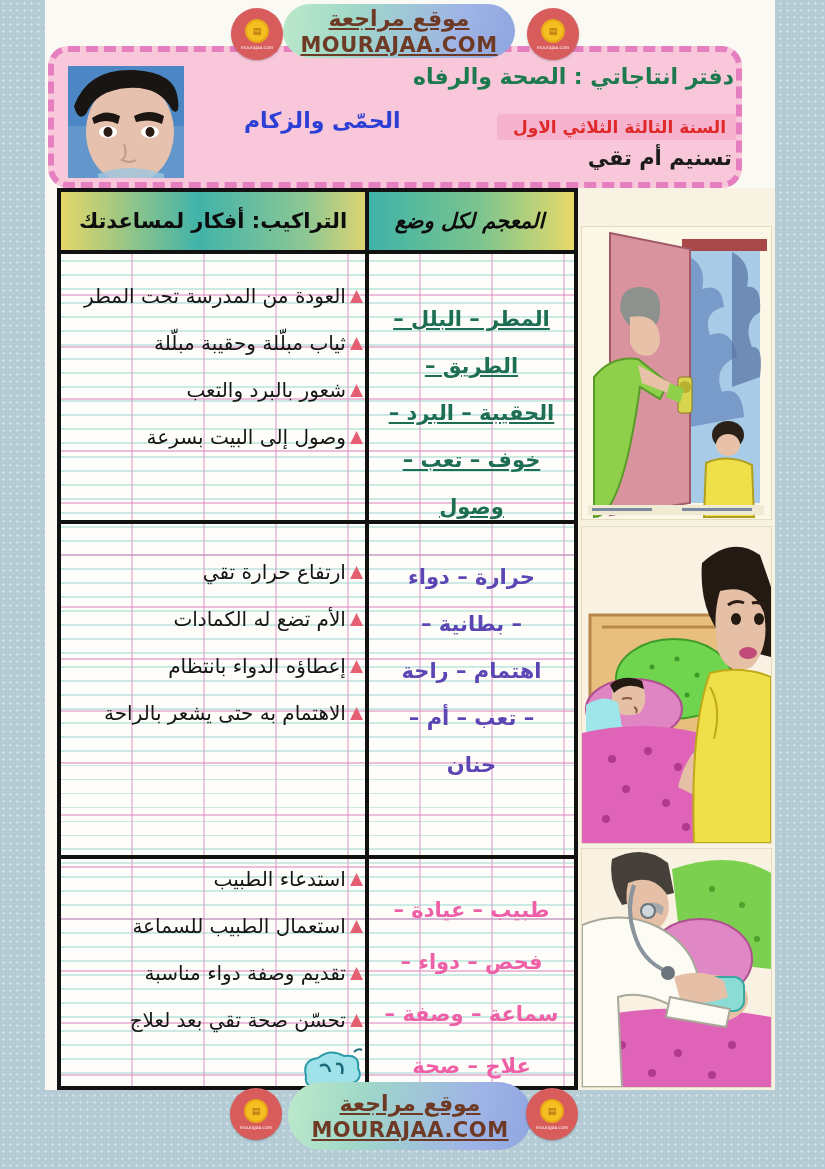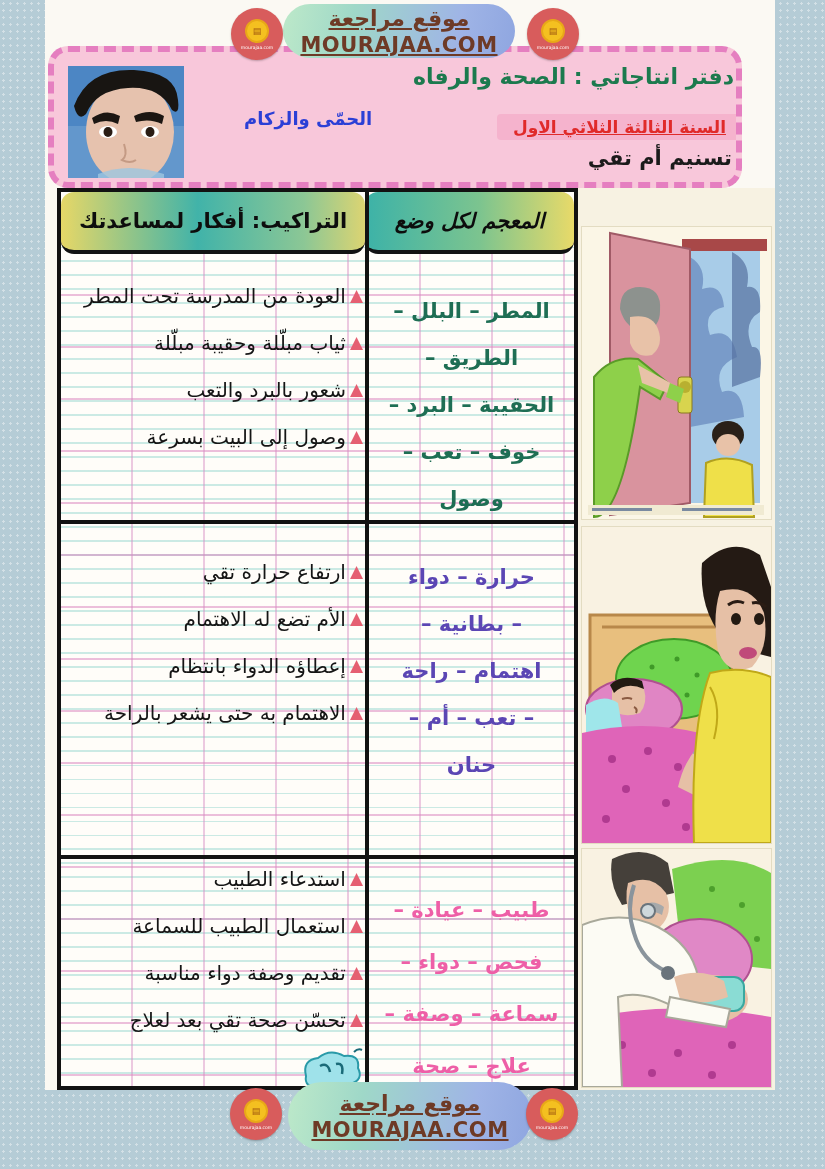--- a/index.html
+++ b/index.html
@@ -31,36 +31,36 @@
   .badge .bt{font-size:4.5px;line-height:5px;margin-top:2px;text-align:center;}
   
   .pink-header{
     position:absolute;left:48px;top:46px;width:694px;height:142px;
     background:#f8c7da;border:6px dashed #e57fc0;border-radius:20px;box-sizing:border-box;
   }
   .photo{
     position:absolute;left:14px;top:14px;width:116px;height:112px;overflow:hidden;background:#3a78b8;
   }
   .h-title{position:absolute;right:2px;top:12px;font-size:22px;font-weight:bold;color:#1c7a4e;white-space:nowrap;direction:rtl;}
-  .h-lesson{position:absolute;left:190px;top:56px;font-size:18px;font-weight:bold;color:#2b3fd6;direction:rtl;}
+  .h-lesson{position:absolute;left:190px;top:56px;font-size:22px;font-weight:bold;color:#2b3fd6;direction:rtl;}
   .h-year{position:absolute;right:0;top:62px;font-size:17px;font-weight:bold;color:#e02a2a;direction:rtl;
-    background:#f5b3cd;padding:3px 10px 3px 16px;border-radius:4px 0 0 4px;text-decoration:underline;}
+    background:#f5b3cd;padding:3px 10px 3px 16px;border-radius:4px 0 0 4px;}
   .h-name{position:absolute;right:4px;top:94px;font-size:21px;font-weight:bold;color:#1b1b1b;direction:rtl;}
   
   .tbl{position:absolute;left:57px;top:188px;width:521px;height:902px;border:4px solid #121212;box-sizing:border-box;
     background-color:#fffdf9;
     background-image:
       repeating-linear-gradient(to right, transparent 0 70px, rgba(214,138,194,.45) 70px 72px),
       repeating-linear-gradient(to bottom, transparent 0 50px, rgba(217,128,188,.5) 50px 52px),
       repeating-linear-gradient(to bottom, transparent 0 12.5px, rgba(118,203,194,.38) 12.5px 14px);
   }
   .vline{position:absolute;left:304px;top:0;width:4px;bottom:0;background:#121212;}
   .hline{position:absolute;left:0;right:0;height:4px;background:#121212;}
   .hd-cell{position:absolute;top:0;height:62px;display:flex;align-items:center;justify-content:center;
-    font-size:21px;font-weight:bold;color:#0d0d0d;border-bottom:4px solid #121212;box-sizing:border-box;direction:rtl;border-radius:13px;}
+    font-size:21px;font-weight:bold;color:#0d0d0d;border-bottom:4px solid #121212;box-sizing:border-box;direction:rtl;}
   .hd-vocab{right:0;width:209px;background:linear-gradient(90deg,#3cb2a8 0%,#7cc48f 55%,#e8da69 100%);font-style:italic;}
   .hd-ideas{left:0;width:304px;background:linear-gradient(90deg,#e6d767 0%,#41b3a9 45%,#8cc795 80%,#dcd472 100%);}
   .vocab-block{position:absolute;right:0;width:205px;text-align:center;font-weight:bold;font-size:21px;direction:rtl;}
   .vocab-block div{line-height:47px;white-space:nowrap;}
   .v1{color:#1e6e54;} .v2{color:#5b46b4;} .v3{color:#ee5fa7;}
   .ideas-block{position:absolute;left:2px;width:300px;direction:rtl;text-align:right;}
   .idea{font-size:20px;font-weight:normal;color:#151515;line-height:46px;}
   .tri{color:#e55f72;font-size:17px;margin-left:4px;vertical-align:2px;}
   
   .art-strip{position:absolute;left:578px;top:188px;width:197px;height:902px;background:#f7f2e2;}
@@ -96,21 +96,21 @@
     <div class="h-lesson">الحمّى والزكام</div>
   </div>
 
   <div class="tbl">
     <div class="hd-cell hd-vocab">المعجم لكل وضع</div>
     <div class="hd-cell hd-ideas">التراكيب: أفكار لمساعدتك</div>
     <div class="vline"></div>
     <div class="hline" style="top:328px;"></div>
     <div class="hline" style="top:663px;"></div>
 
-    <div class="vocab-block v1" style="top:96px;">
+    <div class="vocab-block v1" style="top:104px;text-decoration:underline;">
       <div>المطر – البلل –</div>
       <div>الطريق –</div>
       <div>الحقيبة – البرد –</div>
       <div>خوف – تعب –</div>
       <div>وصول</div>
     </div>
     <div class="ideas-block" style="top:80px;">
       <div class="idea"><span class="tri">▲</span><span>العودة من المدرسة تحت المطر</span></div>
       <div class="idea"><span class="tri">▲</span><span>ثياب مبلّلة وحقيبة مبلّلة</span></div>
       <div class="idea"><span class="tri">▲</span><span>شعور بالبرد والتعب</span></div>
@@ -119,21 +119,21 @@
 
     <div class="vocab-block v2" style="top:362px;">
       <div>حرارة – دواء</div>
       <div>– بطانية –</div>
       <div>اهتمام – راحة</div>
       <div>– تعب – أم –</div>
       <div>حنان</div>
     </div>
     <div class="ideas-block" style="top:356px;text-align:right;">
       <div class="idea"><span class="tri">▲</span><span>ارتفاع حرارة تقي</span></div>
-      <div class="idea"><span class="tri">▲</span><span>الأم تضع له الاهتمام</span></div>
+      <div class="idea"><span class="tri">▲</span><span>الأم تضع له الكمادات</span></div>
       <div class="idea"><span class="tri">▲</span><span>إعطاؤه الدواء بانتظام</span></div>
       <div class="idea"><span class="tri">▲</span><span>الاهتمام به حتى يشعر بالراحة</span></div>
     </div>
 
     <div class="vocab-block v3" style="top:692px;line-height:52px;">
       <div style="line-height:52px">طبيب – عيادة –</div>
       <div style="line-height:52px">فحص – دواء –</div>
       <div style="line-height:52px">سماعة – وصفة –</div>
       <div style="line-height:52px">علاج – صحة</div>
     </div>

